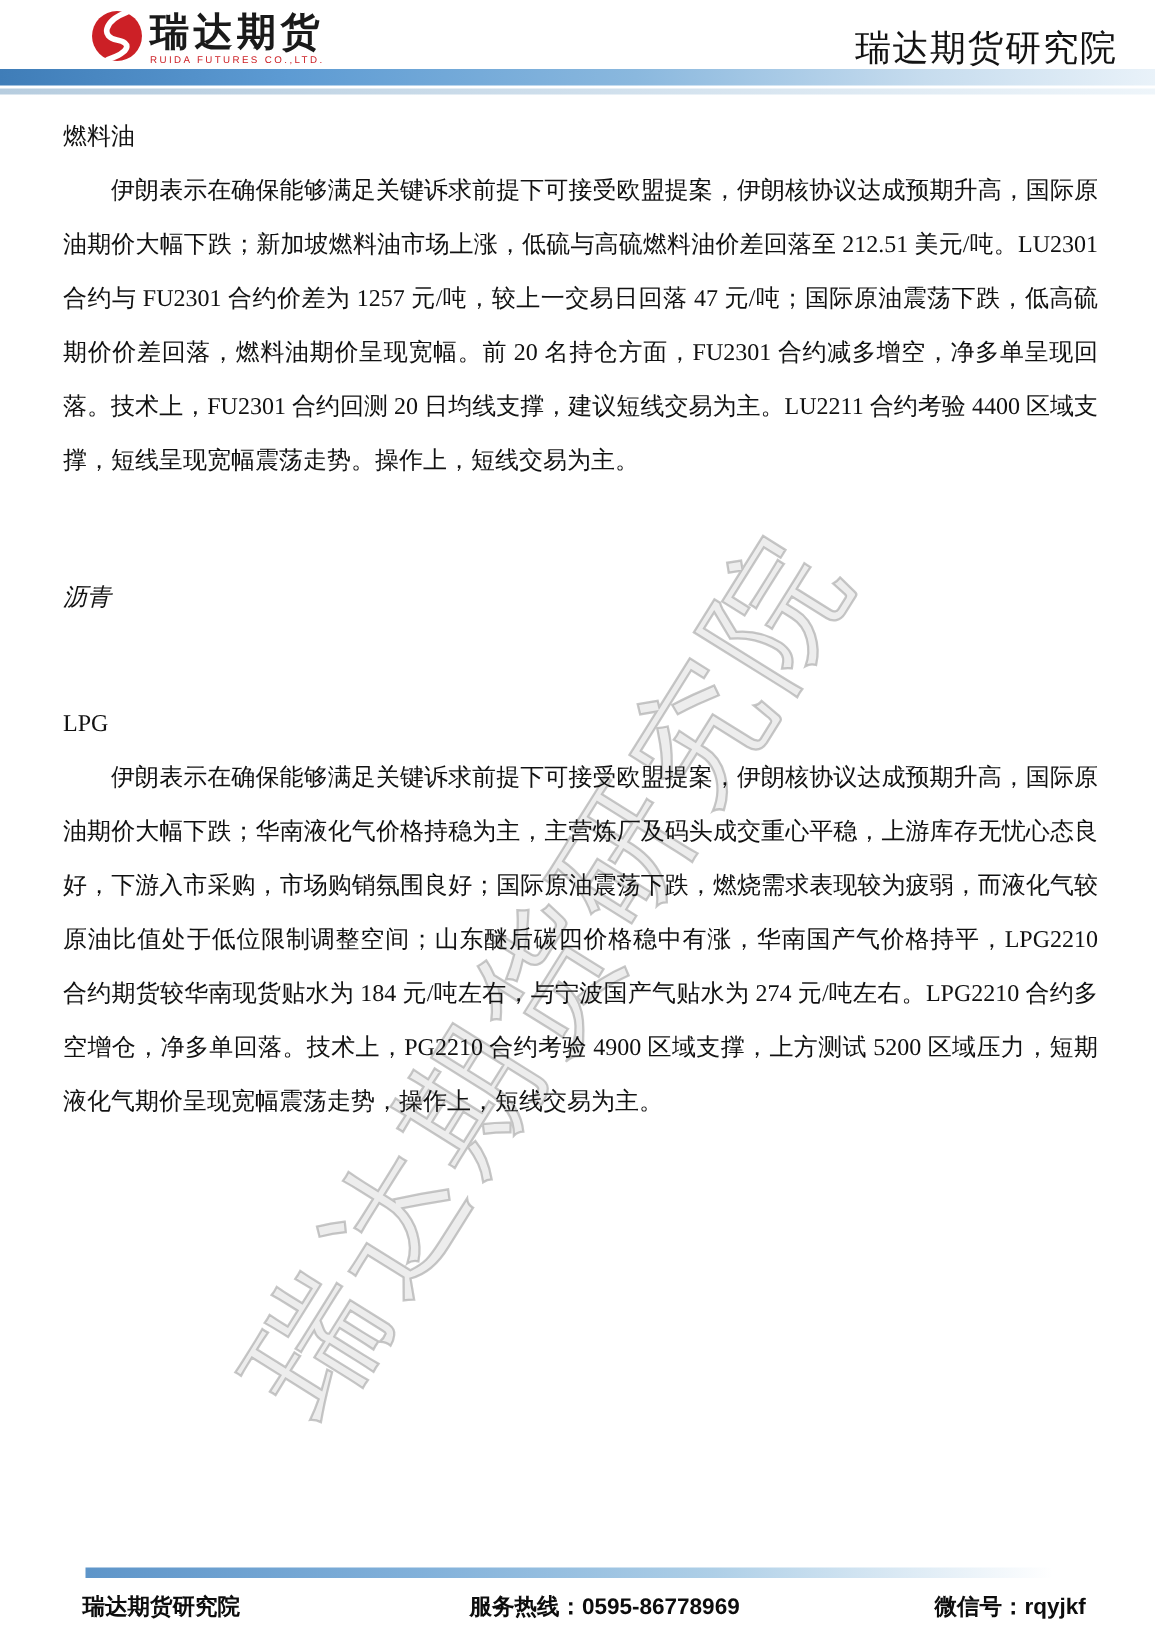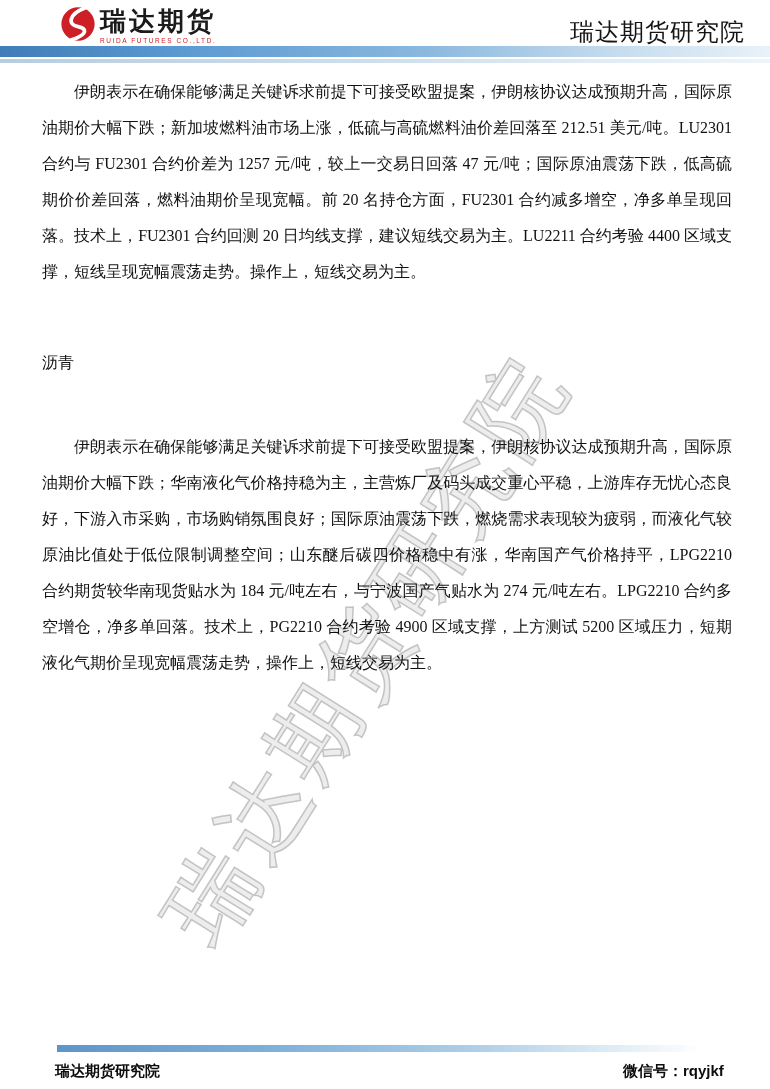--- a/index.html
+++ b/index.html
@@ -61,21 +61,21 @@
   .content {
     position: absolute; left: 42px; top: 74px; width: 690px; z-index: 1;
   }
   .section-title {
     font-size: 16px; font-weight: normal; line-height: 36px;
   }
   .section-body {
     font-size: 16px; line-height: 36px;
     text-align: justify; text-indent: 2em;
   }
-  .section-asphalt { margin-top: 55px; }
+  .section-asphalt { margin-top: 55px; font-style: italic; }
   .section-lpg { margin-top: 48px; }
 
   
   .footer-bar {
     position: absolute; left: 57px; top: 1045px; width: 645px; height: 7px; z-index: 1;
     background: linear-gradient(to right, #5e95c9, #82b1da 35%, #aecfe7 65%, rgba(255,255,255,0) 100%);
   }
   .footer-row {
     position: absolute; left: 0; top: 1060px; width: 770px; height: 24px; z-index: 1;
     font-family: "Liberation Sans", "DejaVu Sans", sans-serif;
@@ -103,29 +103,32 @@
   <div class="institute-title">瑞达期货研究院</div>
 </div>
 
 <div class="top-bar"></div>
 <div class="top-bar-sub"></div>
 
 <div class="watermark">瑞达期货研究院</div>
 
 <div class="content">
   <div class="section">
+    <div class="section-title">燃料油</div>
     <p class="section-body">伊朗表示在确保能够满足关键诉求前提下可接受欧盟提案，伊朗核协议达成预期升高，国际原油期价大幅下跌；新加坡燃料油市场上涨，低硫与高硫燃料油价差回落至 212.51 美元/吨。LU2301 合约与 FU2301 合约价差为 1257 元/吨，较上一交易日回落 47 元/吨；国际原油震荡下跌，低高硫期价价差回落，燃料油期价呈现宽幅。前 20 名持仓方面，FU2301 合约减多增空，净多单呈现回落。技术上，FU2301 合约回测 20 日均线支撑，建议短线交易为主。LU2211 合约考验 4400 区域支撑，短线呈现宽幅震荡走势。操作上，短线交易为主。</p>
   </div>
 
   <div class="section section-asphalt">
     <div class="section-title">沥青</div>
   </div>
 
   <div class="section section-lpg">
+    <div class="section-title">LPG</div>
     <p class="section-body">伊朗表示在确保能够满足关键诉求前提下可接受欧盟提案，伊朗核协议达成预期升高，国际原油期价大幅下跌；华南液化气价格持稳为主，主营炼厂及码头成交重心平稳，上游库存无忧心态良好，下游入市采购，市场购销氛围良好；国际原油震荡下跌，燃烧需求表现较为疲弱，而液化气较原油比值处于低位限制调整空间；山东醚后碳四价格稳中有涨，华南国产气价格持平，LPG2210 合约期货较华南现货贴水为 184 元/吨左右，与宁波国产气贴水为 274 元/吨左右。LPG2210 合约多空增仓，净多单回落。技术上，PG2210 合约考验 4900 区域支撑，上方测试 5200 区域压力，短期液化气期价呈现宽幅震荡走势，操作上，短线交易为主。</p>
   </div>
 </div>
 
 <div class="footer-bar"></div>
 <div class="footer-row">
   <span class="footer-org">瑞达期货研究院</span>
+  <span class="footer-hotline"><span>服务热线：</span><span>0595-86778969</span></span>
   <span class="footer-wechat"><span>微信号：</span><span>rqyjkf</span></span>
 </div>
 
 </body></html>

